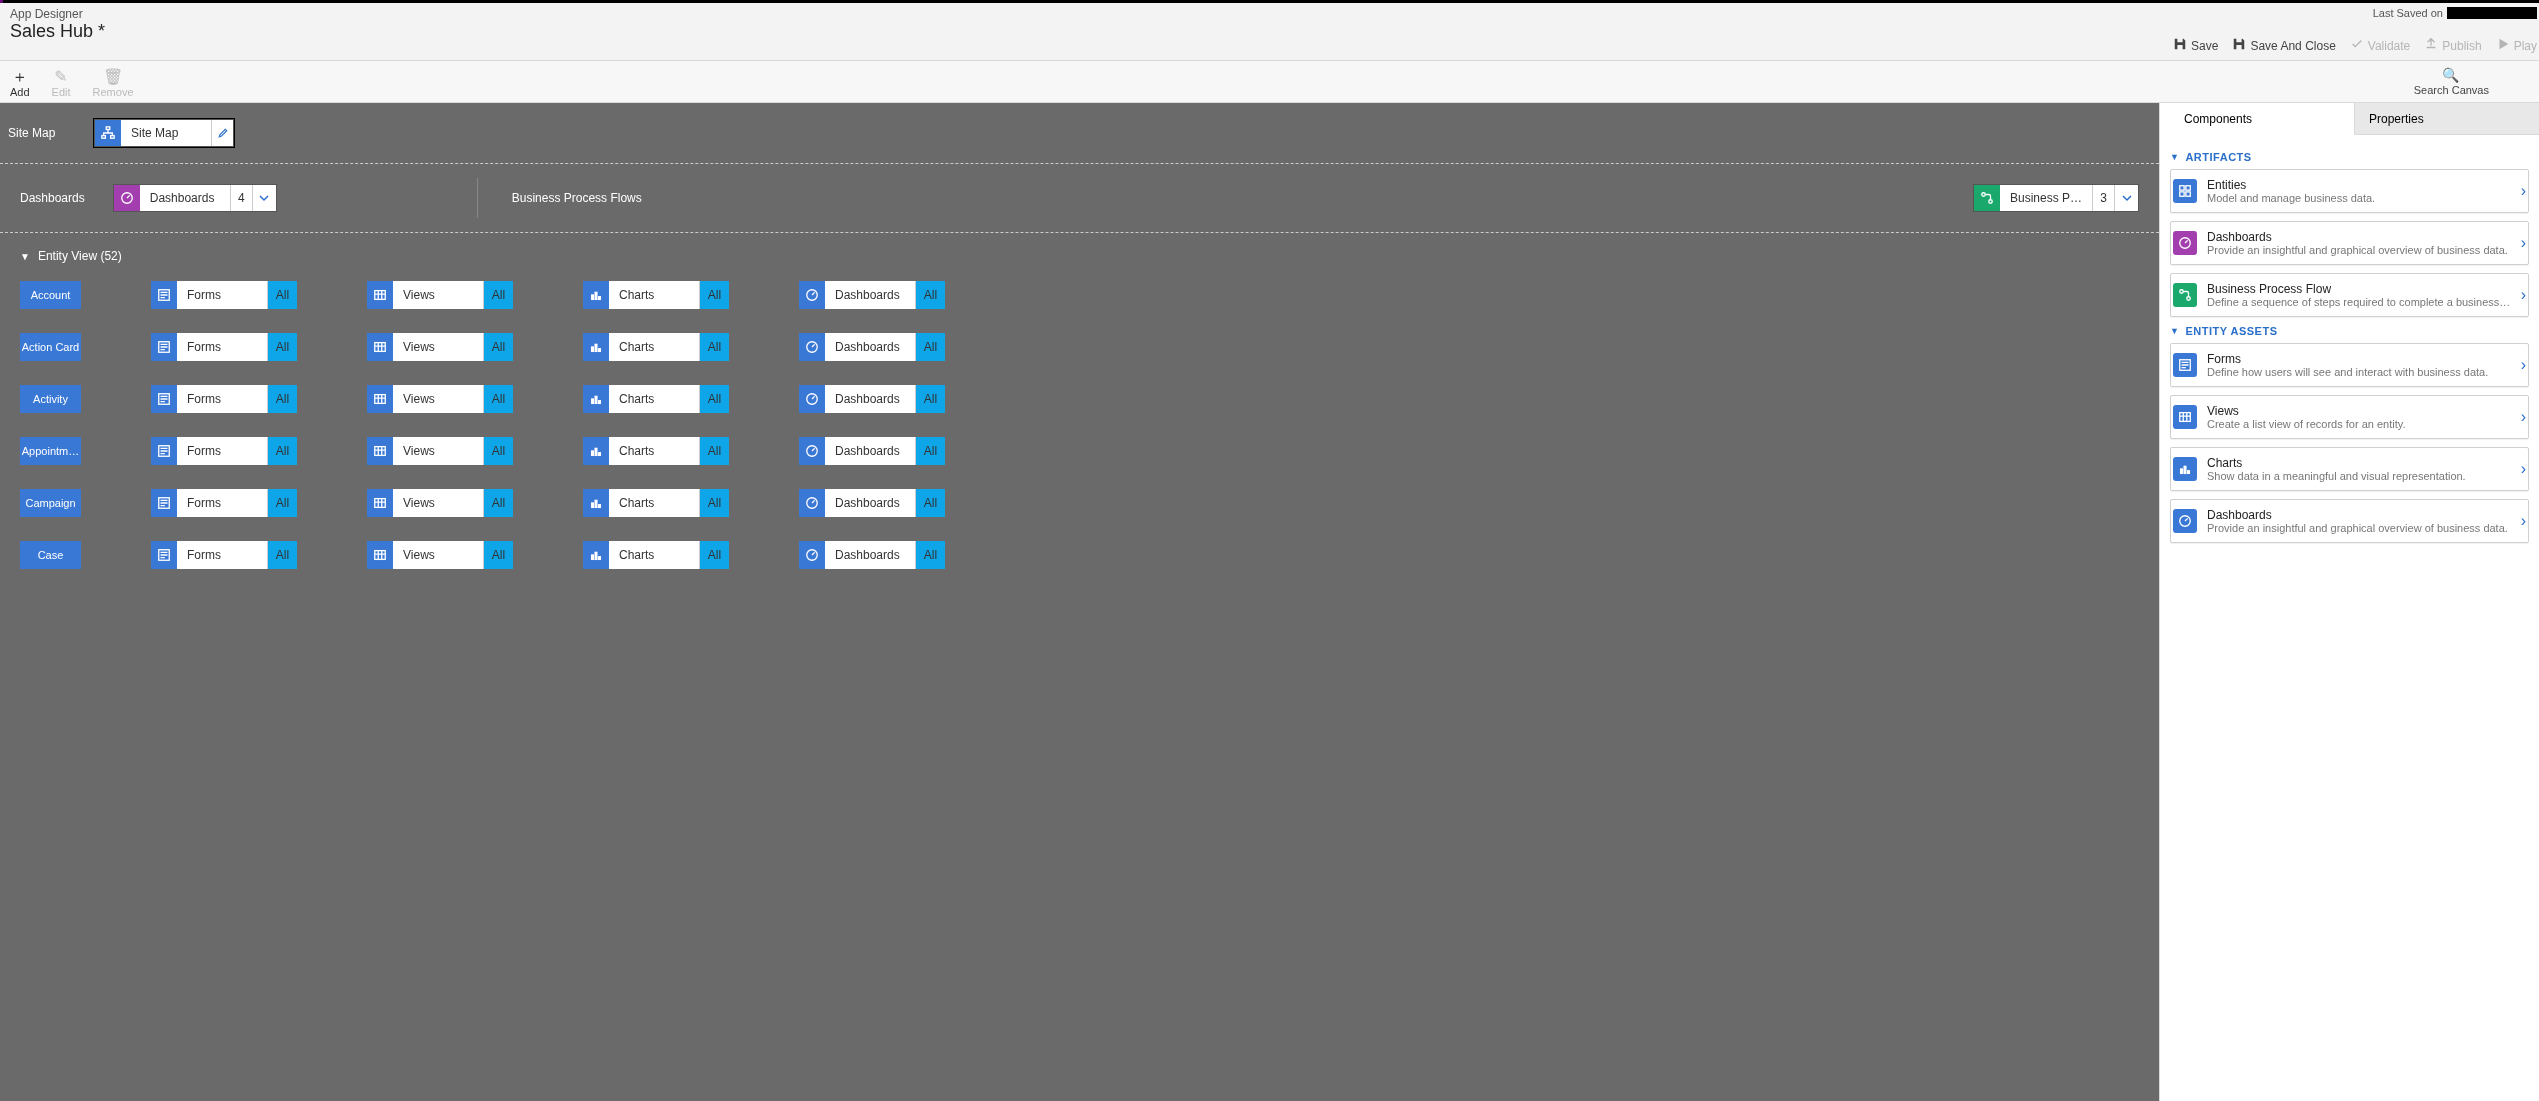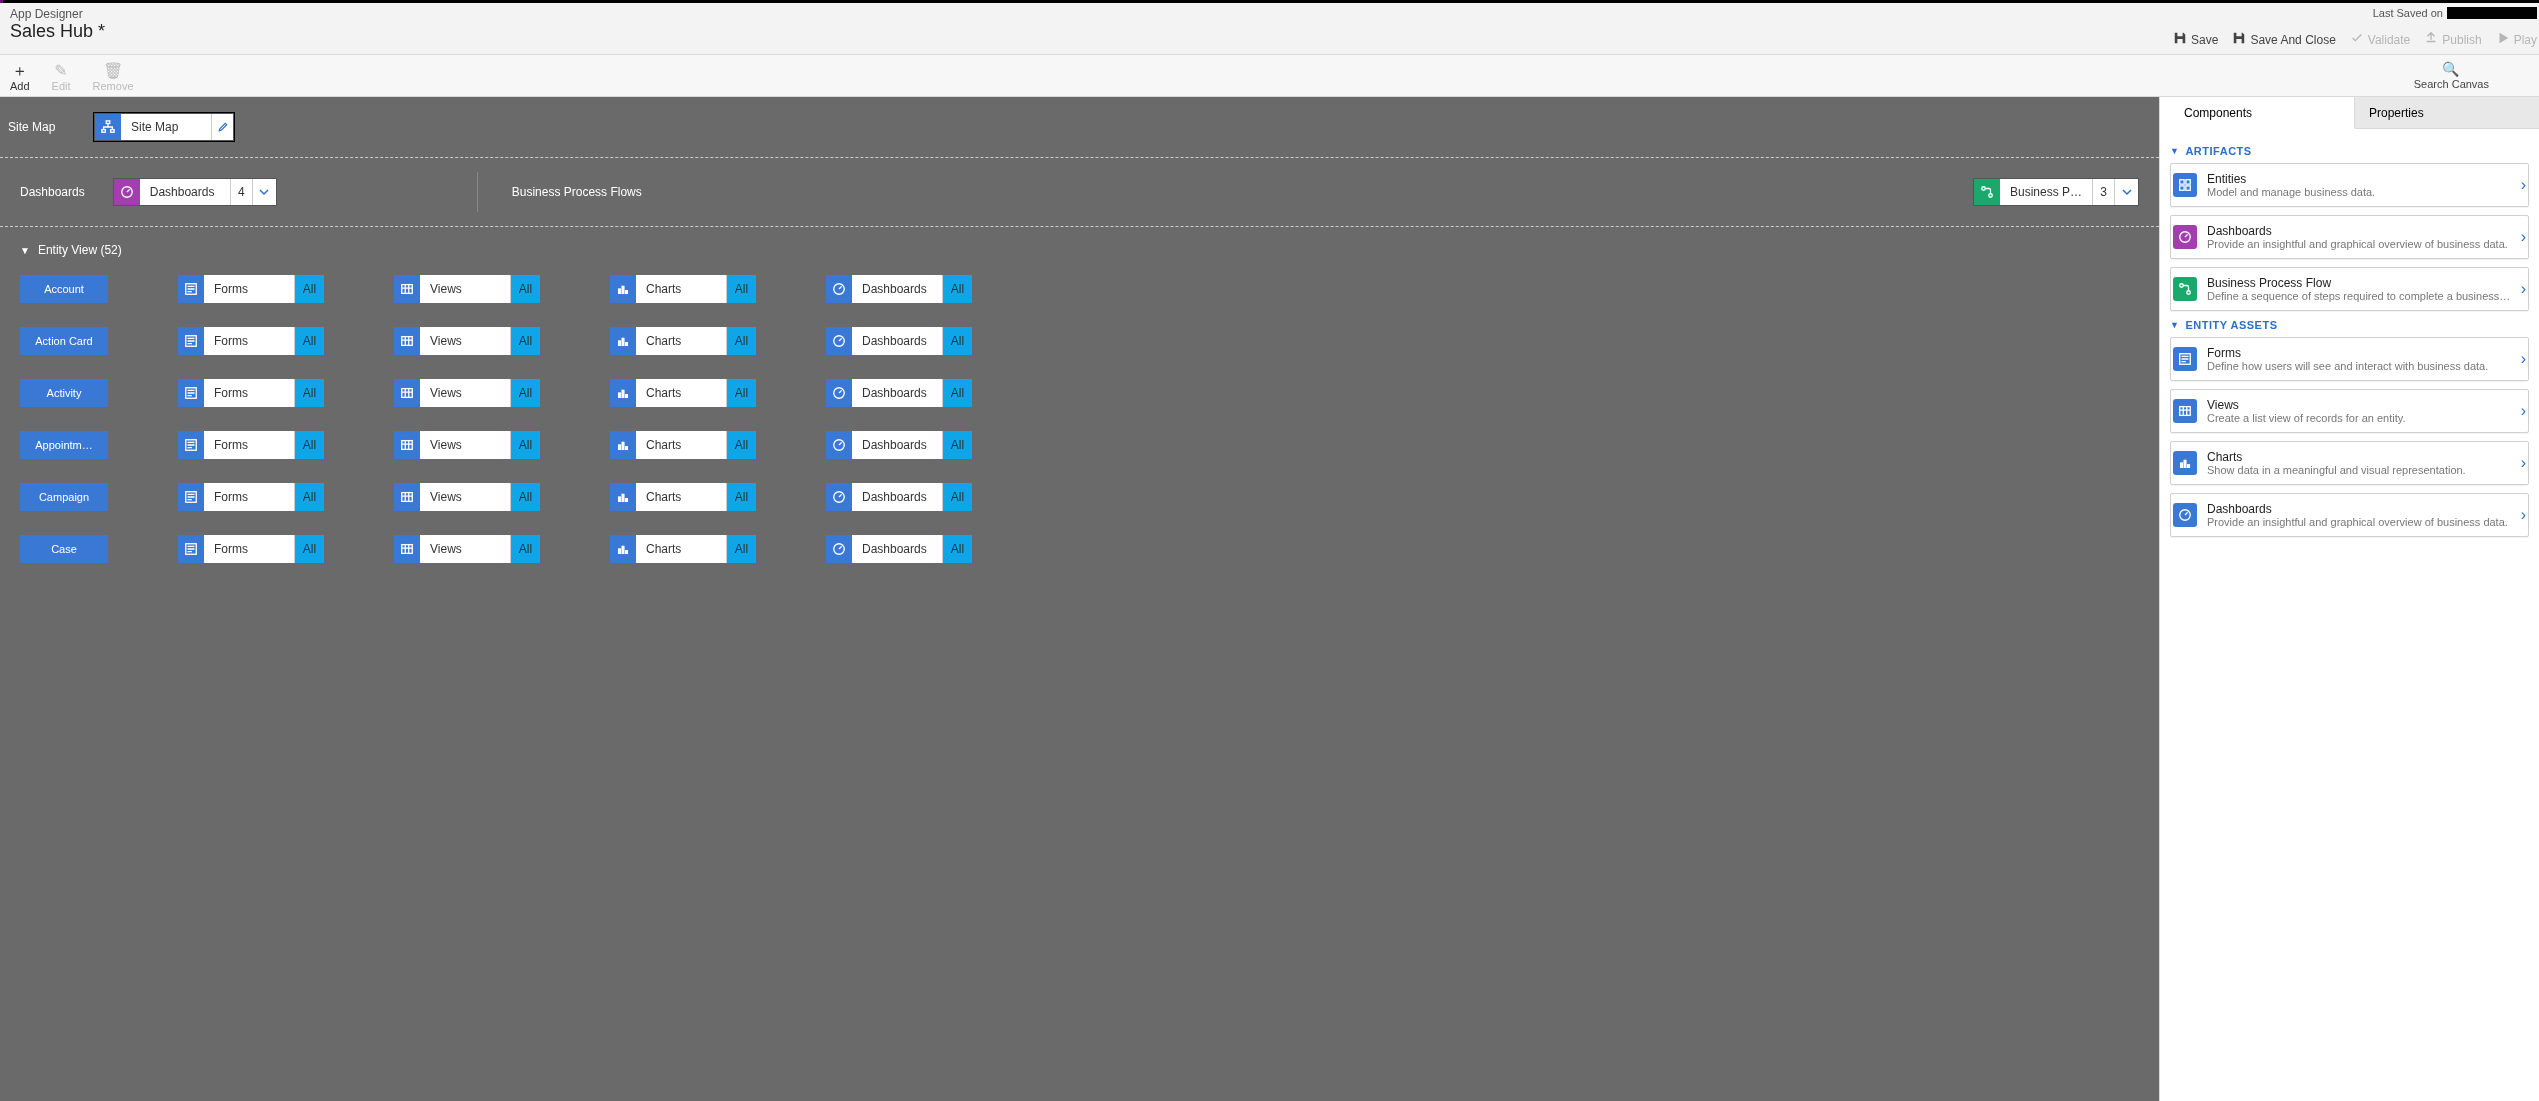--- a/index.html
+++ b/index.html
@@ -7,21 +7,21 @@
 
 
 .topstrip { height:3px; background:#000; }
 .purplebit { height:3px; width:3px; background:#6e0a7b; }
 
 
 .header { display:flex; justify-content:space-between; align-items:flex-start; padding:4px 2px 6px 10px; background:#f3f3f3; border-bottom:1px solid #d9d9d9; }
 .header-left { display:flex; flex-direction:column; }
 .app-designer { font-size:12px; color:#555; }
 .app-name { font-size:18px; font-weight:400; color:#222; }
-.header-right { display:flex; align-items:flex-end; flex-direction:column; gap:0; }
+.header-right { display:flex; align-items:flex-end; flex-direction:column; gap:6px; }
 .last-saved { font-size:11px; color:#555; display:flex; align-items:center; }
 .last-saved .blackbar { display:inline-block; width:90px; height:12px; background:#000; margin-left:4px; }
 .header-actions { display:flex; align-items:center; gap:14px;margin-top:12px; }
 .header-actions .act { display:flex; align-items:center; gap:4px; font-size:12px; color:#444; cursor:pointer; }
 .header-actions .act.disabled { color:#b5b5b5; cursor:default; }
 .header-actions .act svg { width:14px; height:14px; }
 
 
 .toolbar { display:flex; justify-content:space-between; align-items:center; background:#f7f7f7; border-bottom:1px solid #d9d9d9; padding:0 10px; height:42px; }
 .toolbar-left { display:flex; gap:22px; align-items:flex-end; height:100%; padding-bottom:4px; }
@@ -62,21 +62,21 @@
 .dual-col { display:flex; align-items:center; gap:14px; }
 .dual-sep { width:1px; height:40px; background:#888; margin:0 34px 0 200px; }
 .dual-label { color:#fff; font-size:12px; margin-right:14px; }
 
 
 .ev-header { display:flex; align-items:center; gap:8px; color:#fff; padding:16px 20px 6px 20px; font-size:12px; }
 .ev-header .caret { font-size:10px; }
 
 
 .entity-row { display:flex; align-items:center; padding:12px 20px; gap:70px; }
-.ent-name-btn { background:#3a78d6; color:#fff; width:88px; height:28px; display:flex; align-items:center; justify-content:center; font-size:11px; overflow:hidden; white-space:nowrap; text-overflow:ellipsis; padding:0 6px; cursor:pointer; }
+.ent-name-btn { background:#3a78d6; color:#fff; width:61px; height:28px; display:flex; align-items:center; justify-content:center; font-size:11px; overflow:hidden; white-space:nowrap; text-overflow:ellipsis; padding:0 6px; cursor:pointer; }
 .asset-tile { display:flex; align-items:stretch; height:28px; }
 .asset-tile .tile-body { min-width:90px; }
 .asset-tile .tile-all { background:#0ea5e9; color:#333; width:30px; display:flex; align-items:center; justify-content:center; border-left:1px solid #ccc; font-size:12px; }
 
 
 .rightpanel { width:380px; background:#fff; border-left:1px solid #d9d9d9; display:flex; flex-direction:column; }
 .rp-tabs { display:flex; height:32px; }
 .rp-tab { flex:1; display:flex; align-items:center; padding:0 14px; font-size:12px; border-bottom:1px solid #d9d9d9; background:#e8e8e8; cursor:pointer; }
 .rp-tab.active { background:#fff; border-bottom:1px solid #fff; border-right:1px solid #d9d9d9; font-weight:400;padding-left:24px; }
 .rp-body { padding:10px 10px; overflow-y:auto; }

